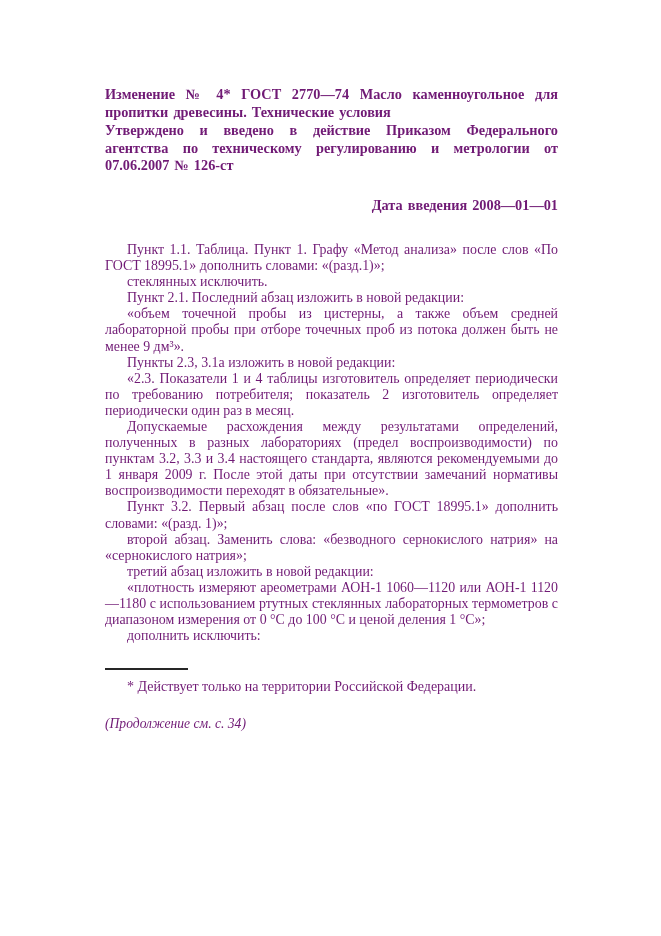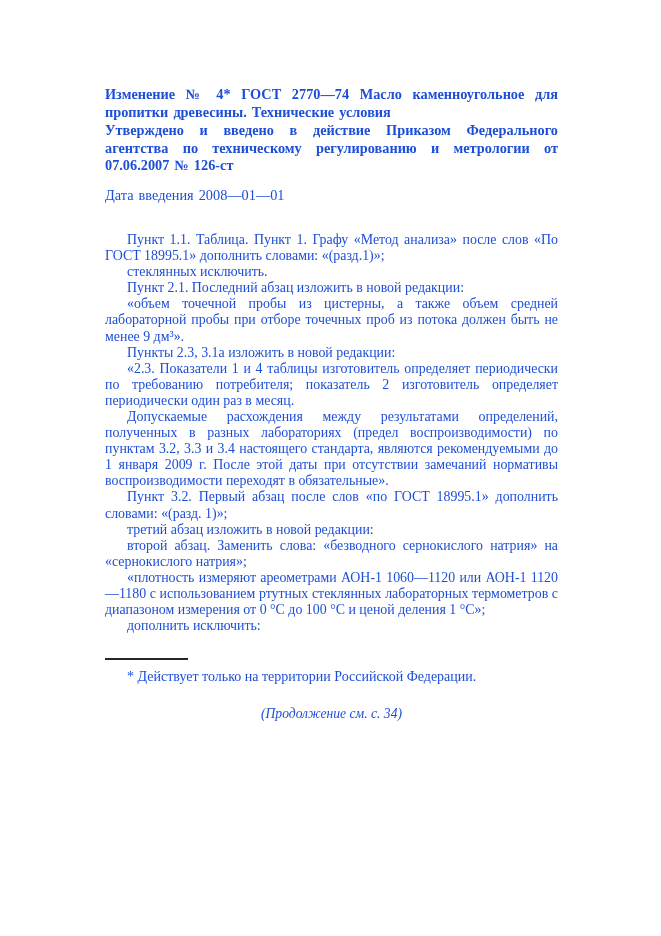--- a/index.html
+++ b/index.html
@@ -6,45 +6,46 @@
     margin: 0;
     padding: 0;
     background: #ffffff;
   }
   .page {
     position: relative;
     width: 579px;
     height: 936px;
     background: #ffffff;
     font-family: "Liberation Serif", serif;
-    color: #1d4ed8;
+    color: #701a75;
     overflow: hidden;
   }
   .content {
     position: absolute;
     left: 105px;
     top: 86px;
     width: 453px;
   }
   .hdr {
     margin: 0;
     font-weight: bold;
     font-size: 14.3px;
     line-height: 17.6px;
     text-align: justify;
     word-spacing: 1.5px;
   }
   .approval {
     margin-top: 1px;
   }
   .date {
-    margin: 12px 0 0 0;
-    font-weight: normal;
+    margin: 22px 0 0 0;
+    font-weight: bold;
     font-size: 14.3px;
     line-height: 17px;
+    text-align: right;
     word-spacing: 1.5px;
   }
   .bodytext {
     margin-top: 28px;
     font-size: 13.9px;
     line-height: 16.1px;
   }
   .bodytext p {
     margin: 0;
     text-indent: 22px;
@@ -59,21 +60,21 @@
   .footnote {
     margin: 9px 0 0 0;
     font-size: 14px;
     line-height: 15px;
     text-indent: 22px;
   }
   .continuation {
     margin: 22px 0 0 0;
     font-size: 13.6px;
     font-style: italic;
-    text-align: center;
+    text-align: left;
   }
 </style>
 </head>
 <body>
 
 <div class="page">
   <div class="content">
 
     <p class="hdr">Изменение № 4* ГОСТ 2770—74 Масло каменноугольное для пропитки древесины. Технические условия</p>
 
@@ -83,22 +84,22 @@
 
     <div class="bodytext">
       <p>Пункт 1.1. Таблица. Пункт 1. Графу «Метод анализа» после слов «По ГОСТ 18995.1» дополнить словами: «(разд.1)»;</p>
       <p>стеклянных исключить.</p>
       <p>Пункт 2.1. Последний абзац изложить в новой редакции:</p>
       <p>«объем точечной пробы из цистерны, а также объем средней лабораторной пробы при отборе точечных проб из потока должен быть не менее 9 дм³».</p>
       <p>Пункты 2.3, 3.1а изложить в новой редакции:</p>
       <p>«2.3. Показатели 1 и 4 таблицы изготовитель определяет периодически по требованию потребителя; показатель 2 изготовитель определяет периодически один раз в месяц.</p>
       <p>Допускаемые расхождения между результатами определений, полученных в разных лабораториях (предел воспроизводимости) по пунктам 3.2, 3.3 и 3.4 настоящего стандарта, являются рекомендуемыми до 1 января 2009 г. После этой даты при отсутствии замечаний нормативы воспроизводимости переходят в обязательные».</p>
       <p>Пункт 3.2. Первый абзац после слов «по ГОСТ 18995.1» дополнить словами: «(разд. 1)»;</p>
+      <p>второй абзац. Заменить слова: «безводного сернокислого натрия» на «сернокислого натрия»;</p>
       <p>третий абзац изложить в новой редакции:</p>
-      <p>второй абзац. Заменить слова: «безводного сернокислого натрия» на «сернокислого натрия»;</p>
       <p>«плотность измеряют ареометрами АОН-1 1060—1120 или АОН-1 1120—1180 с использованием ртутных стеклянных лабораторных термометров с диапазоном измерения от 0 °С до 100 °С и ценой деления 1 °С»;</p>
       <p>дополнить исключить:</p>
     </div>
 
     <div class="footnote-rule"></div>
 
     <p class="footnote">* Действует только на территории Российской Федерации.</p>
 
     <p class="continuation">(Продолжение см. с. 34)</p>
 

